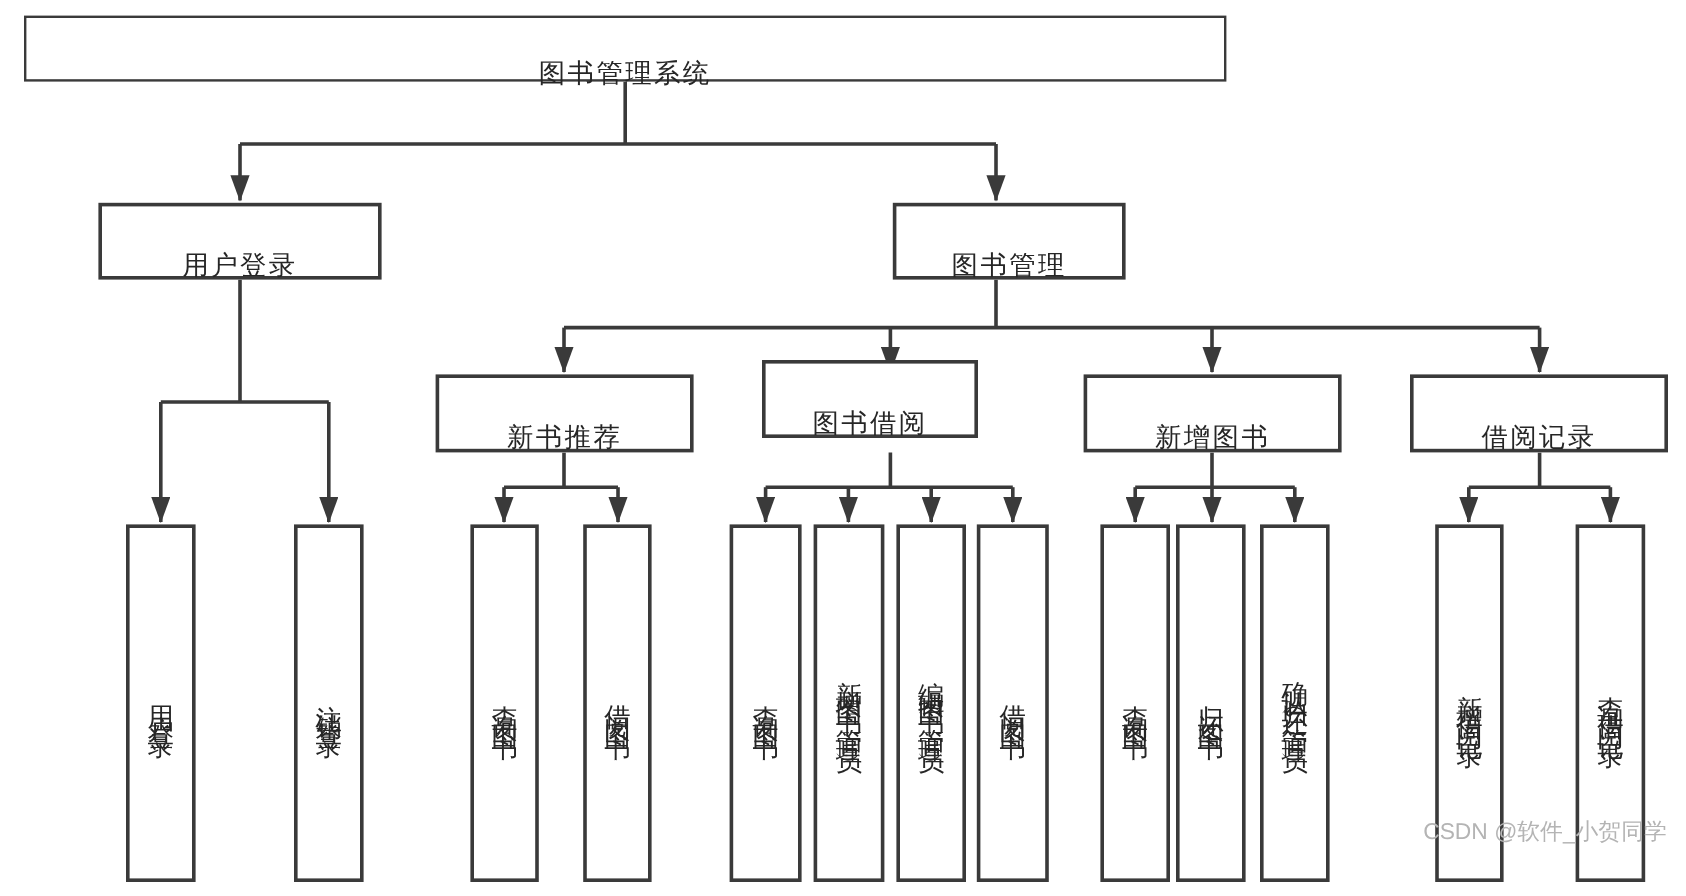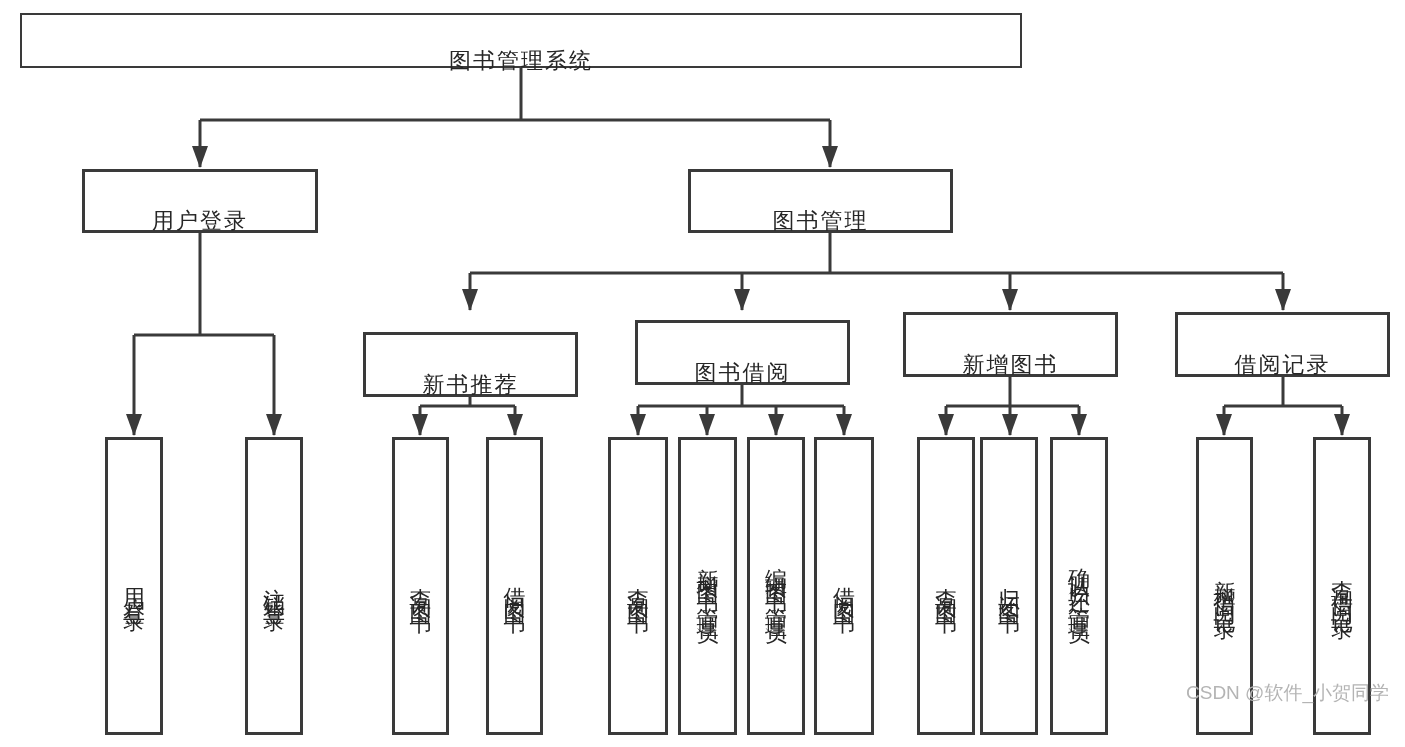--- a/index.html
+++ b/index.html
@@ -111,28 +111,28 @@
     <path d="M1342 406 V435" fill="none" stroke="var(--line)" stroke-width="3" marker-end="url(#arrow)"></path>
   </svg>
 
   <div class="node h root" style="left:20px;top:13px;width:1002px;height:55px">
     <span>图书管理系统</span>
   </div>
 
   <div class="node h" style="left:82px;top:169px;width:236px;height:64px">
     <span>用户登录</span>
   </div>
-  <div class="node h" style="left:688px;top:169px;width:265px;height:64px">
+  <div class="node h" style="left:744px;top:169px;width:194px;height:64px">
     <span>图书管理</span>
   </div>
 
-  <div class="node h" style="left:363px;top:332px;width:215px;height:65px">
+  <div class="node h" style="left:363px;top:312px;width:215px;height:65px">
     <span>新书推荐</span>
   </div>
-  <div class="node h" style="left:635px;top:320px;width:215px;height:65px">
+  <div class="node h" style="left:635px;top:300px;width:180px;height:65px">
     <span>图书借阅</span>
   </div>
   <div class="node h" style="left:903px;top:312px;width:215px;height:65px">
     <span>新增图书</span>
   </div>
   <div class="node h" style="left:1175px;top:312px;width:215px;height:65px">
     <span>借阅记录</span>
   </div>
 
   <div class="node v" style="left:105px;width:58px">

